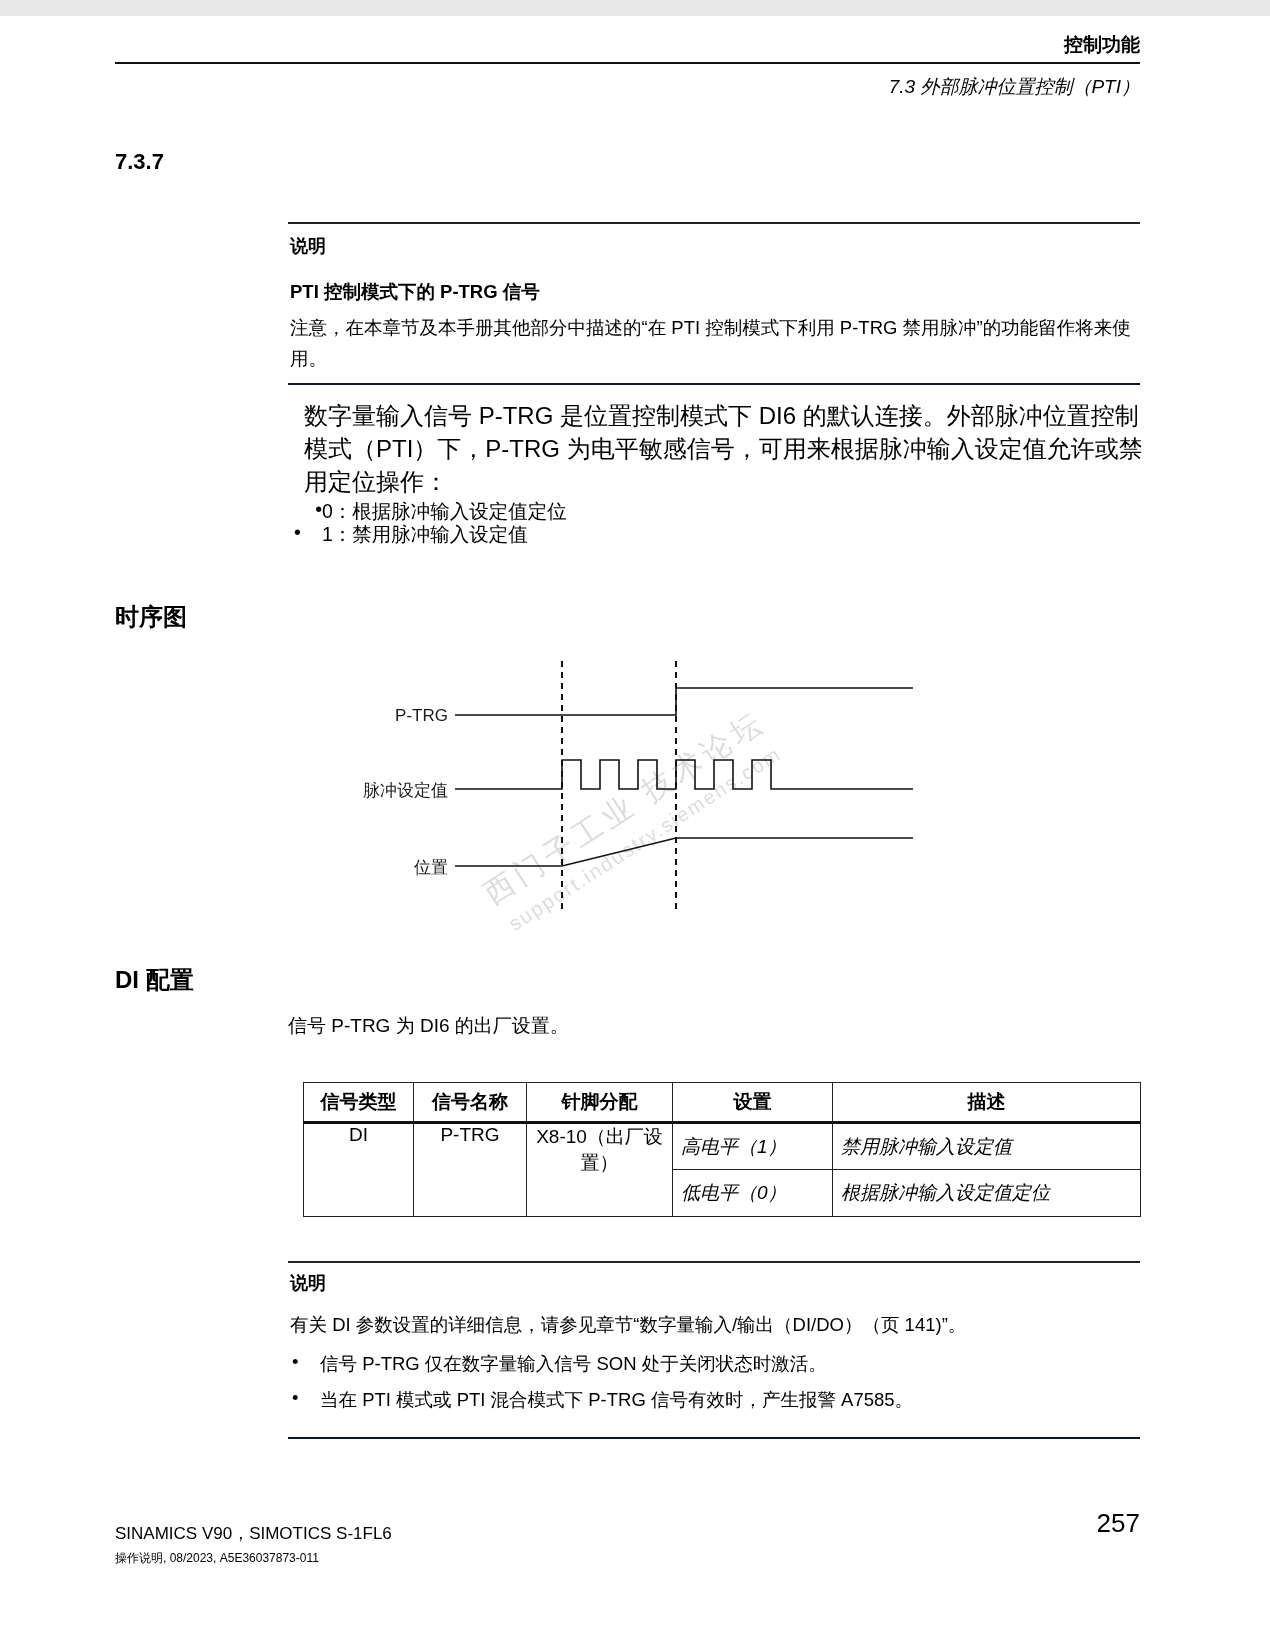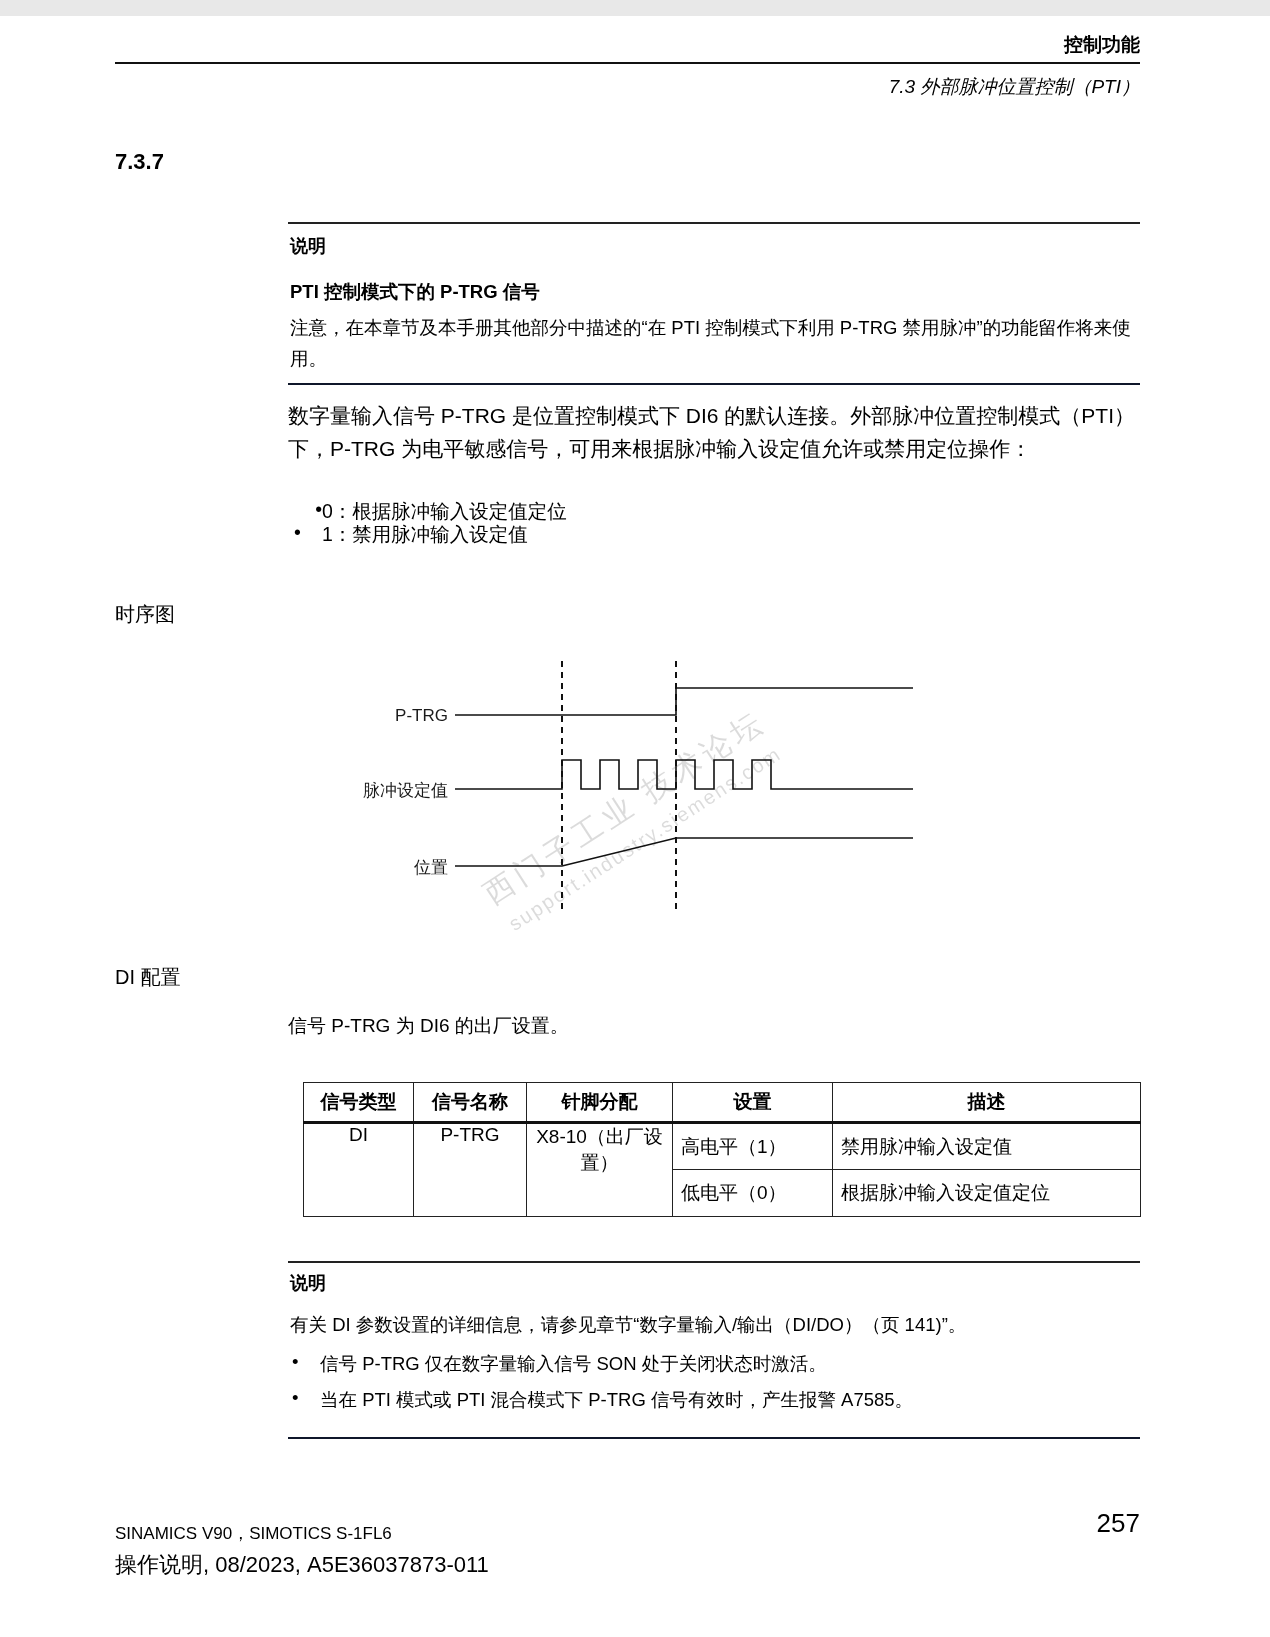--- a/index.html
+++ b/index.html
@@ -26,50 +26,50 @@
   
   .note-box{left:288px;width:852px;border-top:2px solid #222;border-bottom:2px solid #0f172a;box-sizing:border-box;}
   .note1{top:206px;height:163px;padding:10px 2px 0 2px;}
   .note2{top:1245px;height:178px;padding:8px 2px 0 2px;}
   .note-label{font-size:18px;font-weight:bold;}
   .note-subtitle{font-size:18.5px;font-weight:bold;margin-top:21px;}
   .note-body{font-size:18.5px;line-height:31px;margin-top:8px;}
   .note2 .note-body{margin-top:14px;}
 
   
-  .intro-para{top:383px;left:288px;width:858px;font-size:21px;line-height:33px;}
+  .intro-para{top:383px;left:304px;width:858px;font-size:24px;line-height:33px;}
   .bullet-row{left:288px;width:852px;display:flex;font-size:19.5px;}
   .bullet-mark{width:34px;flex:0 0 34px;padding-left:6px;box-sizing:border-box;}
   .bullet-mark::before{content:"•";}
   .b1{top:482px;text-align:right;}
   .b2{top:505px;}
   .note2 .bullet-row{position:relative;left:0;margin-top:11px;font-size:18.5px;}
   .note2 .bullet-mark{width:30px;flex:0 0 30px;padding-left:2px;}
 
   
-  .side-heading{left:115px;font-size:20px;font-weight:normal;}
+  .side-heading{left:115px;font-size:24px;font-weight:bold;}
   .h-timing{top:585px;}
   .h-di{top:948px;}
   .di-intro{top:997px;left:288px;font-size:19px;}
 
   
   .timing-svg{top:630px;left:340px;}
 
   
   .di-table{top:1066px;left:303px;border-collapse:collapse;table-layout:fixed;}
   .di-table th,.di-table td{border:1px solid #222;font-size:19px;padding:0 8px;box-sizing:border-box;}
   .di-table th{font-weight:bold;text-align:center;height:40px;border-bottom:3px solid #111;}
   .di-table td{height:47px;}
   .c-center{text-align:center;vertical-align:top;padding-top:12px;}
-  .c-left{text-align:left;vertical-align:middle;padding-left:10px;}
+  .c-left{text-align:left;vertical-align:middle;padding-left:10px;font-style:italic;}
   .col1{width:110px;} .col2{width:113px;} .col3{width:146px;} .col4{width:160px;} .col5{width:308px;}
 
   
   .footer-product{top:1506px;left:115px;font-size:17px;}
-  .footer-doc{top:1534px;left:115px;font-size:22px;}
+  .footer-doc{top:1534px;left:115px;font-size:12px;}
   .page-number{top:1492px;right:130px;font-size:26px;text-align:center;}
 </style>
 </head>
 <body>
 
 <div class="page">
 
   <div class="abs hdr-chapter">控制功能</div>
   <div class="abs hdr-rule"></div>
   <div class="abs hdr-section">7.3 外部脉冲位置控制（PTI）</div>

